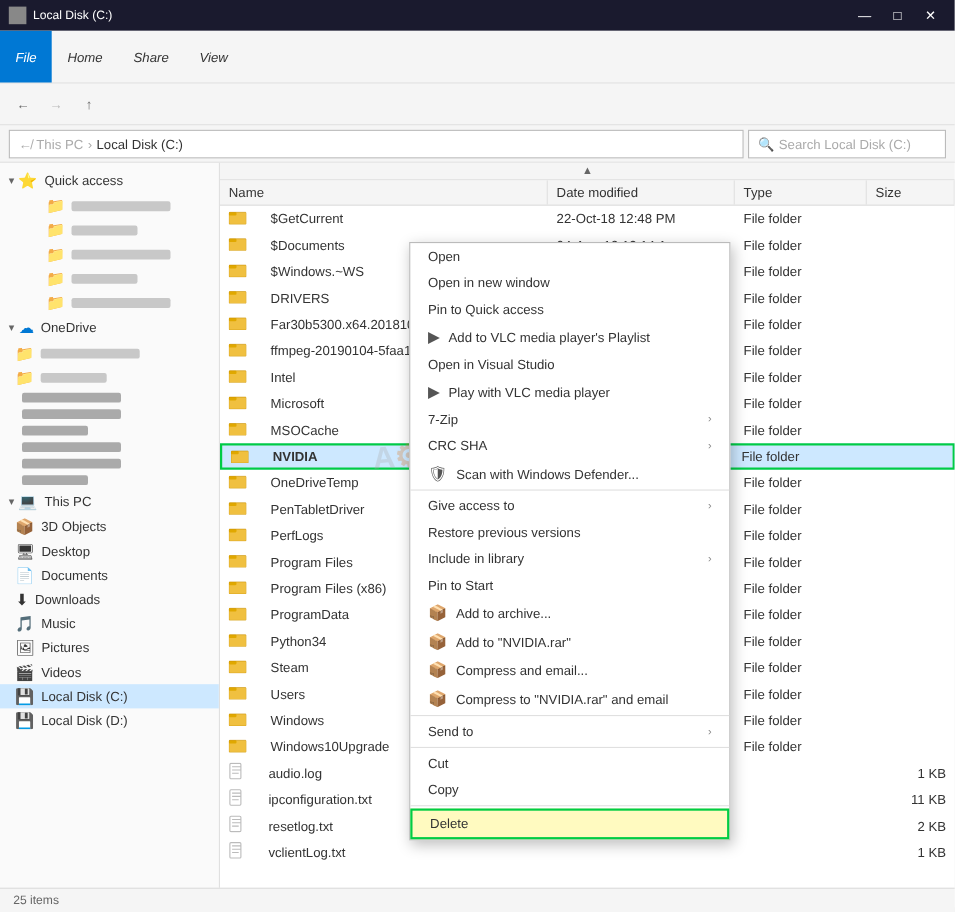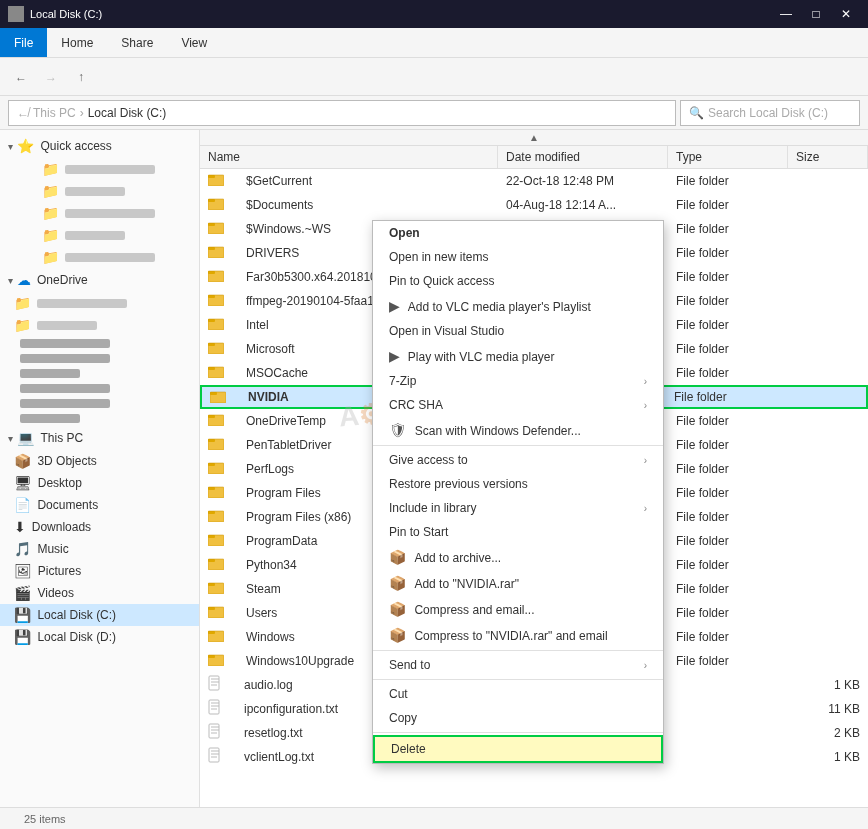--- a/index.html
+++ b/index.html
@@ -44,24 +44,25 @@
       align-items: center;
       justify-content: center;
       cursor: pointer;
       font-size: 12px;
       color: white;
     }
 
     
     .menu-bar {
       background: #f5f5f5;
-      height: 30px;
+      height: 48px;
       display: flex;
       align-items: center;
       border-bottom: 1px solid #ddd;
+      font-style: italic;
     }
     .menu-item {
       padding: 0 14px;
       height: 100%;
       display: flex;
       align-items: center;
       cursor: pointer;
       font-size: 12px;
       color: #333;
     }
@@ -272,21 +273,21 @@
     .status-bar {
       position: absolute;
       bottom: 0;
       left: 0;
       right: 0;
       height: 22px;
       background: #f5f5f5;
       border-top: 1px solid #ddd;
       display: flex;
       align-items: center;
-      padding: 0 24px;
+      padding: 0 12px;
       font-size: 11px;
       color: #666;
     }
 
     
     .sidebar-blurred {
       width: 90px;
       height: 9px;
       background: #c8c8c8;
       border-radius: 2px;
@@ -806,25 +807,25 @@
           </div>
           <div class="file-cell date"></div>
           <div class="file-cell type"></div>
           <div class="file-cell size">1 KB</div>
         </div>
       </div>
   </div>
 </div>
 
 <div class="context-menu" id="context-menu">
-    <div class="ctx-item" style="font-weight: bold;">
+    <div class="ctx-item" style="font-weight: normal;">
       <span class="ctx-label">Open</span>
     </div>
     <div class="ctx-item">
-      <span class="ctx-label">Open in new items</span>
+      <span class="ctx-label">Open in new window</span>
     </div>
     <div class="ctx-item">
       <span class="ctx-label">Pin to Quick access</span>
     </div>
     <div class="ctx-item">
       <span class="ctx-label"><span class="ctx-icon">▶</span>Add to VLC media player's Playlist</span>
     </div>
     <div class="ctx-item">
       <span class="ctx-label">Open in Visual Studio</span>
     </div>

